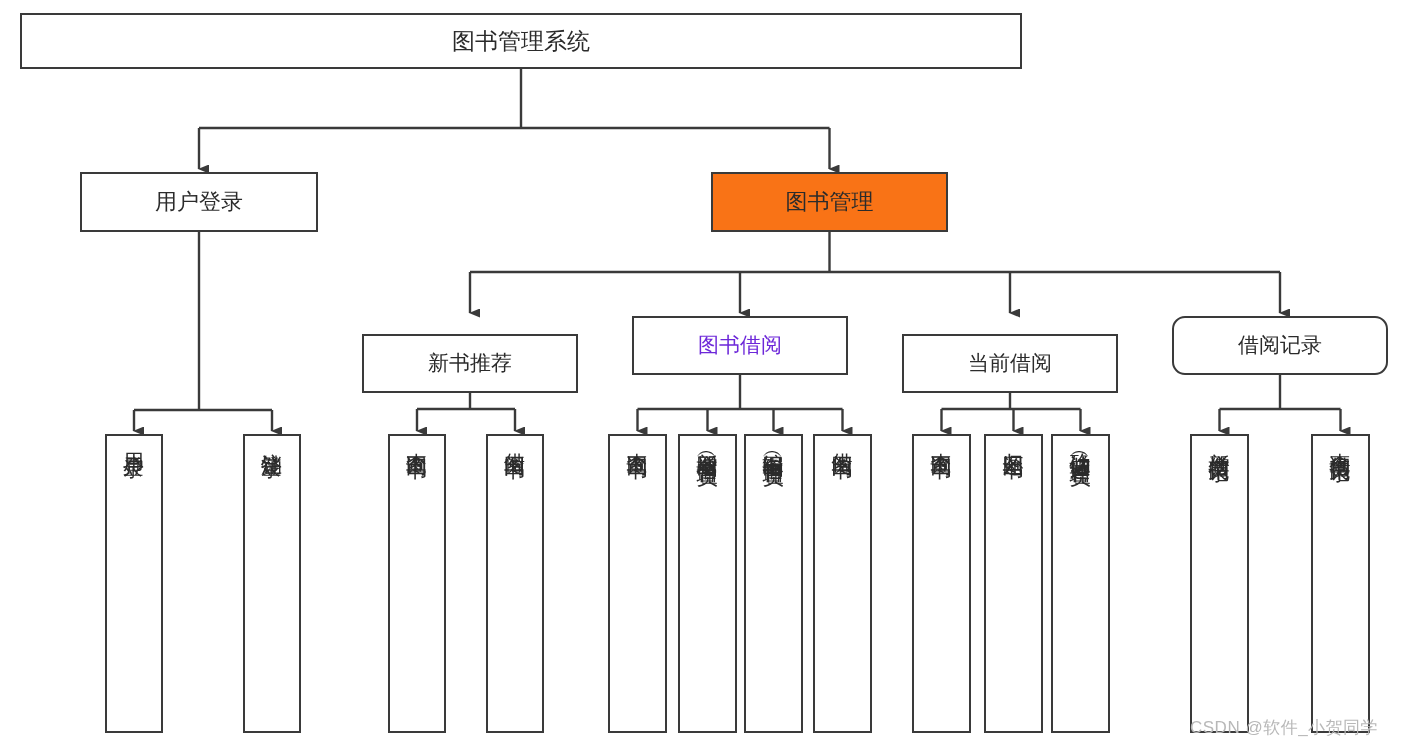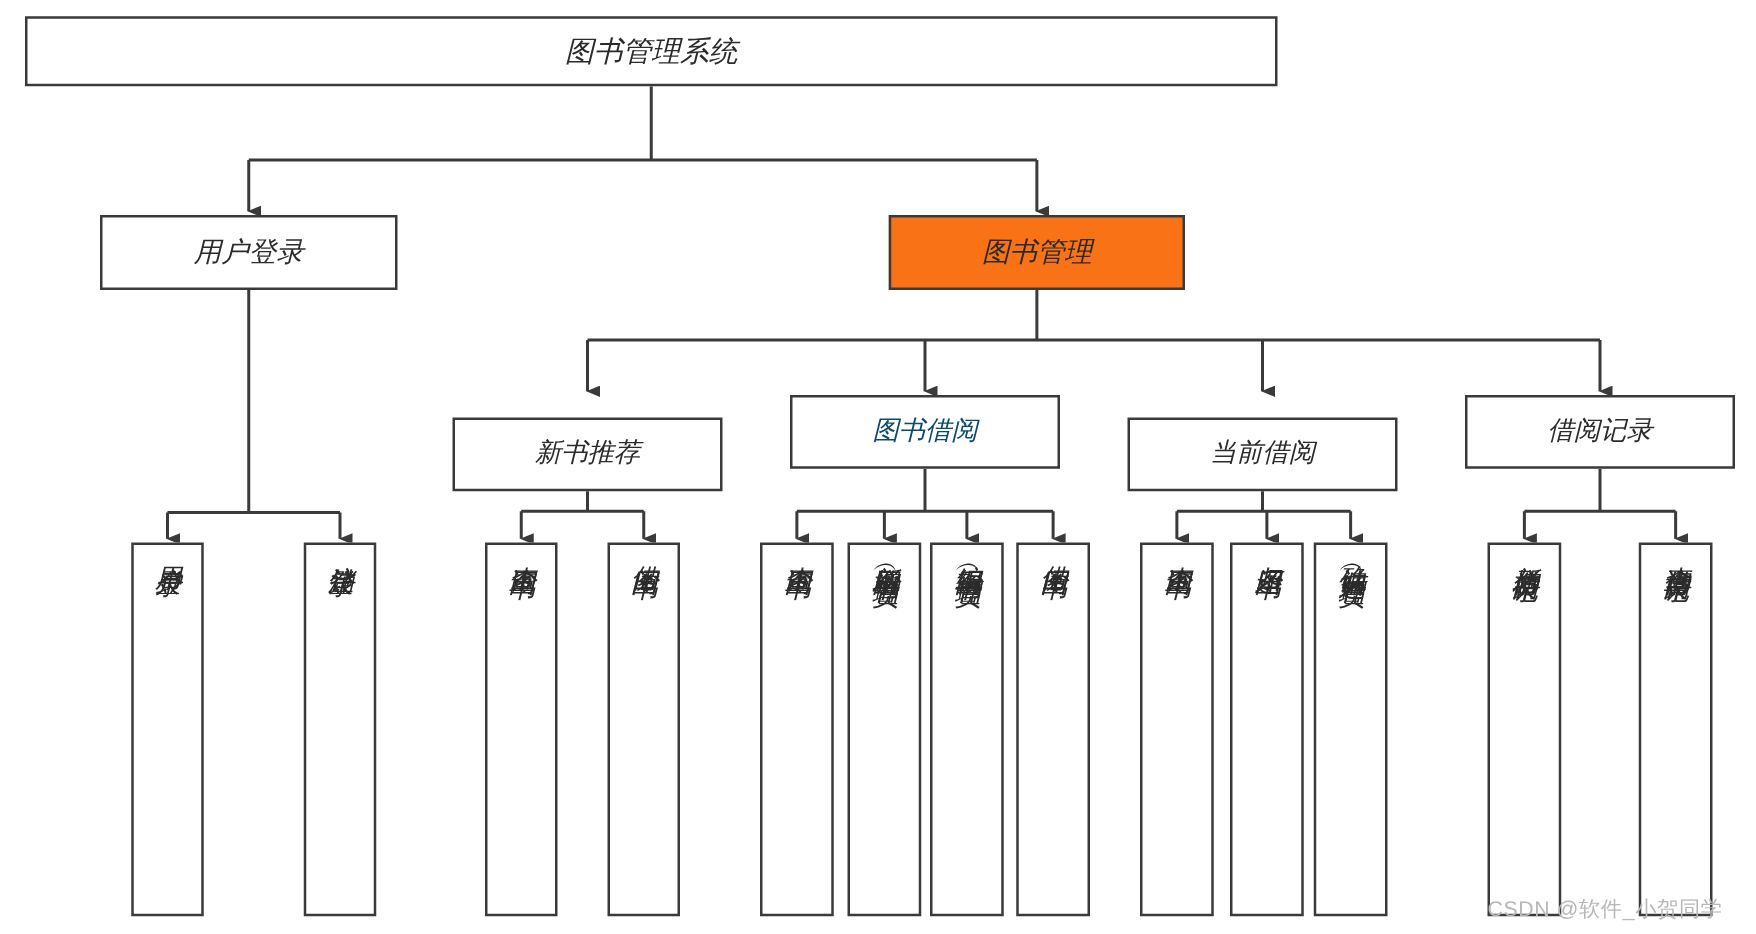--- a/index.html
+++ b/index.html
@@ -30,21 +30,20 @@
     position: absolute;
     box-sizing: border-box;
     border: 2px solid #3a3a3a;
     background: #ffffff;
     display: flex;
     align-items: center;
     justify-content: center;
     color: #2b2b2b;
     line-height: 1.05;
     text-align: left;
-    font-style: italic;
   }
   .node.root {
     font-size: 23px;
   }
   .node.level2 {
     font-size: 22px;
   }
   .node.level3 {
     font-size: 21px;
   }
@@ -126,27 +125,27 @@
       </div>
       <div class="node level2" style="left: 80px; top: 172px; width: 238px; height: 60px; border-color: rgb(58, 58, 58); background: rgb(255, 255, 255); color: rgb(43, 43, 43);">
         <span class="node-label">用户登录</span>
       </div>
       <div class="node level2" style="left: 711px; top: 172px; width: 237px; height: 60px; border-color: rgb(58, 58, 58); background: #f97316; color: rgb(43, 43, 43);">
         <span class="node-label">图书管理</span>
       </div>
       <div class="node level3" style="left: 362px; top: 334px; width: 216px; height: 59px; border-color: rgb(58, 58, 58); background: rgb(255, 255, 255); color: rgb(43, 43, 43);">
         <span class="node-label">新书推荐</span>
       </div>
-      <div class="node level3" style="left: 632px; top: 316px; width: 216px; height: 59px; border-color: rgb(58, 58, 58); background: rgb(255, 255, 255); color: #0c4a6e;">
+      <div class="node level3" style="left: 632px; top: 316px; width: 216px; height: 59px; border-color: rgb(58, 58, 58); background: rgb(255, 255, 255); color: #6d28d9;">
         <span class="node-label">图书借阅</span>
       </div>
       <div class="node level3" style="left: 902px; top: 316px; width: 216px; height: 59px; border-color: rgb(58, 58, 58); background: rgb(255, 255, 255); color: rgb(43, 43, 43); margin-top: 18px;">
         <span class="node-label">当前借阅</span>
       </div>
-      <div class="node level3" style="left: 1172px; top: 316px; width: 216px; height: 59px; border-color: rgb(58, 58, 58); background: rgb(255, 255, 255); color: rgb(43, 43, 43);">
+      <div class="node level3" style="left: 1172px; top: 316px; width: 216px; height: 59px; border-color: rgb(58, 58, 58); background: rgb(255, 255, 255); color: rgb(43, 43, 43); border-radius: 13px;">
         <span class="node-label">借阅记录</span>
       </div>
       <div class="node leaf" style="left: 105px; top: 434px; width: 58px; height: 299px; border-color: rgb(58, 58, 58); background: rgb(255, 255, 255); color: rgb(43, 43, 43);">
         <span class="node-label">用户登录</span>
       </div>
       <div class="node leaf" style="left: 243px; top: 434px; width: 58px; height: 299px; border-color: rgb(58, 58, 58); background: rgb(255, 255, 255); color: rgb(43, 43, 43);">
         <span class="node-label">注销登录</span>
       </div>
       <div class="node leaf" style="left: 388px; top: 434px; width: 58px; height: 299px; border-color: rgb(58, 58, 58); background: rgb(255, 255, 255); color: rgb(43, 43, 43);">
         <span class="node-label">查询图书</span>

